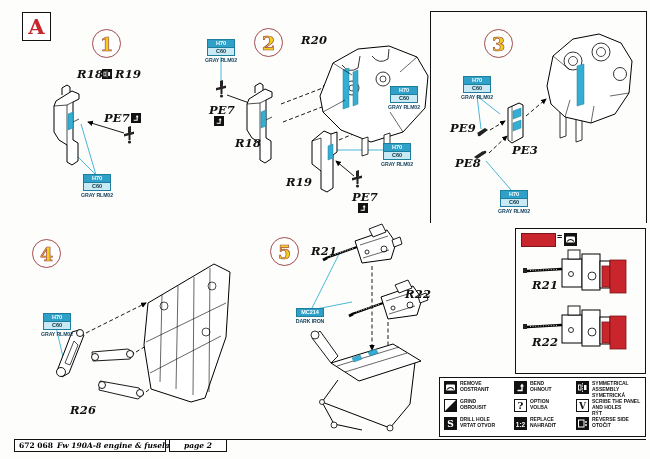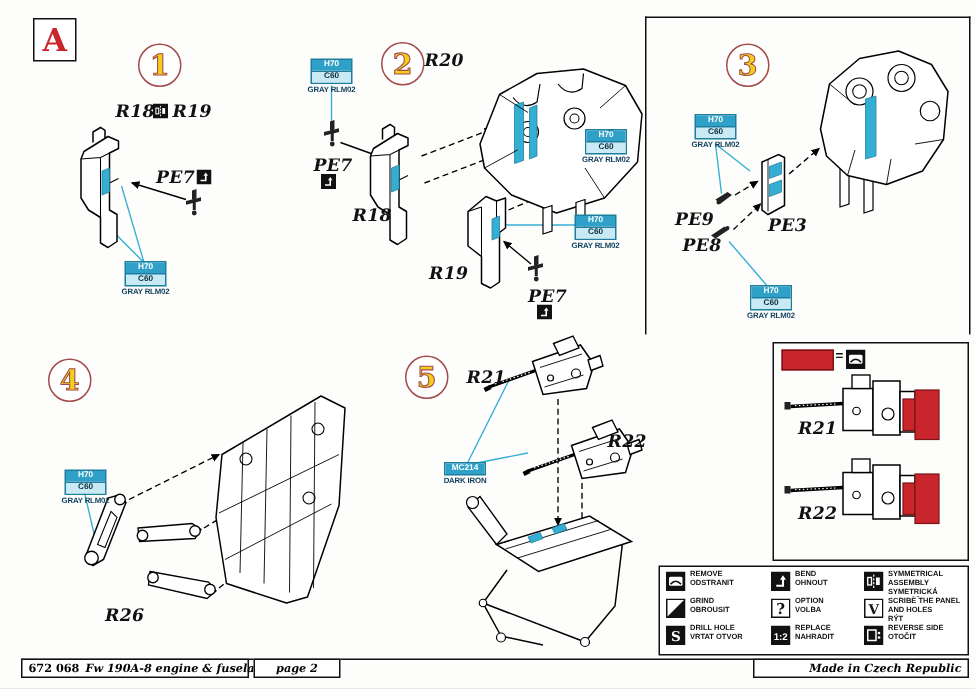--- a/index.html
+++ b/index.html
@@ -262,41 +262,41 @@
   <div class="abs plabel" style="left:115px;top:67px">R19</div>
   <div class="abs plabel" style="left:104px;top:111px">PE7</div>
   <div class="abs" style="left:131px;top:113px">
     <svg class="mini-icon" viewBox="0 0 13 13">
         <rect width="13" height="13" fill="#111"></rect>
         <path d="M3.5,9.5 L8,9.5 L8,5" stroke="#fff" stroke-width="1.4" fill="none"></path>
         <path d="M6,5.5 L8,2.5 L10,5.5 Z" fill="#fff"></path>
       </svg>
   </div>
 
-  <div class="abs plabel" style="left:283px;top:33px">R20</div>
+  <div class="abs plabel" style="left:301px;top:33px">R20</div>
   <div class="abs plabel" style="left:209px;top:103px">PE7</div>
   <div class="abs" style="left:214px;top:116px">
     <svg class="mini-icon" viewBox="0 0 13 13">
         <rect width="13" height="13" fill="#111"></rect>
         <path d="M3.5,9.5 L8,9.5 L8,5" stroke="#fff" stroke-width="1.4" fill="none"></path>
         <path d="M6,5.5 L8,2.5 L10,5.5 Z" fill="#fff"></path>
       </svg>
   </div>
   <div class="abs plabel" style="left:235px;top:136px">R18</div>
   <div class="abs plabel" style="left:286px;top:175px">R19</div>
   <div class="abs plabel" style="left:352px;top:190px">PE7</div>
   <div class="abs" style="left:358px;top:203px">
     <svg class="mini-icon" viewBox="0 0 13 13">
         <rect width="13" height="13" fill="#111"></rect>
         <path d="M3.5,9.5 L8,9.5 L8,5" stroke="#fff" stroke-width="1.4" fill="none"></path>
         <path d="M6,5.5 L8,2.5 L10,5.5 Z" fill="#fff"></path>
       </svg>
   </div>
 
-  <div class="abs plabel" style="left:450px;top:139px">PE9</div>
+  <div class="abs plabel" style="left:450px;top:121px">PE9</div>
   <div class="abs plabel" style="left:455px;top:156px">PE8</div>
   <div class="abs plabel" style="left:512px;top:143px">PE3</div>
 
   <div class="abs plabel" style="left:70px;top:403px">R26</div>
 
   <div class="abs plabel" style="left:311px;top:244px">R21</div>
   <div class="abs plabel" style="left:405px;top:287px">R22</div>
 
   <div class="abs red-swatch"></div>
   <div class="abs eq">=</div>
@@ -491,17 +491,14 @@
   </div>
 
   <div class="abs footer-rule"></div>
   <div class="abs fcell" style="left:14px;width:152px">
     <span class="fcode">672 068</span>
     <span class="ftitle">Fw 190A-8 engine &amp; fuselage guns</span>
   </div>
   <div class="abs fcell" style="left:169px;width:58px;justify-content:center">
     <span class="ftitle">page 2</span>
   </div>
-  <div class="abs fcell" style="left:502px;width:144px;justify-content:flex-end">
-    <span class="ftitle">Made in Czech Republic</span>
-  </div>
 
 </div>
 
 </body></html>

